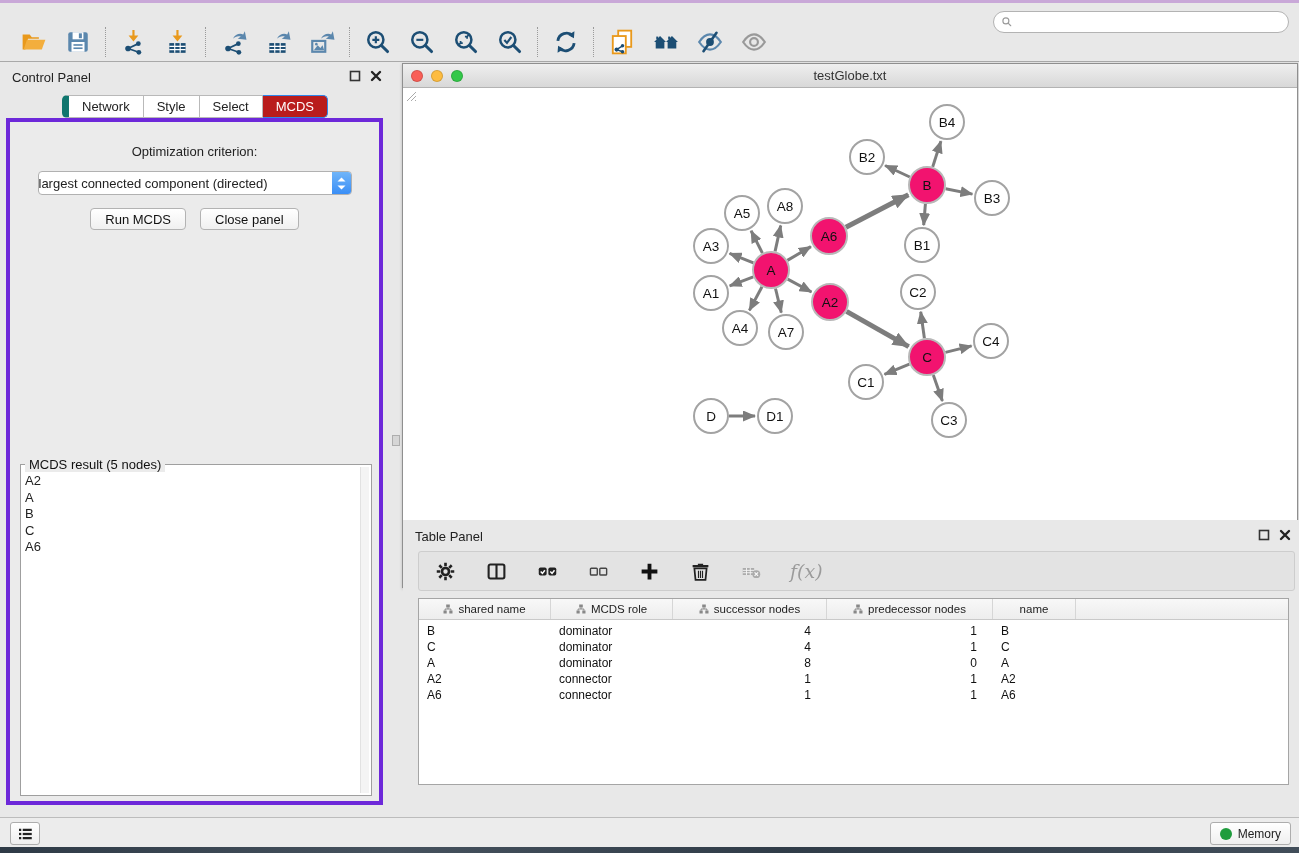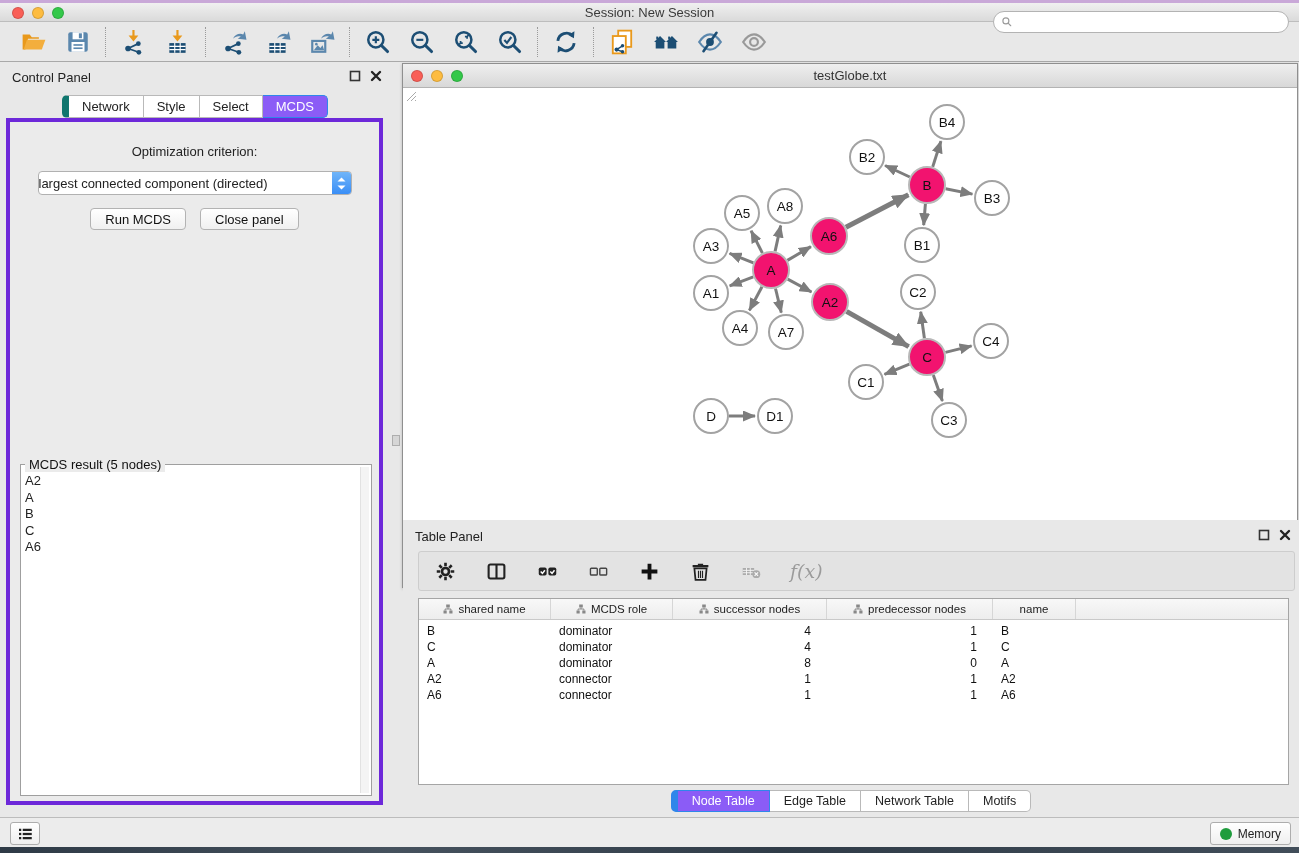--- a/index.html
+++ b/index.html
@@ -26,21 +26,21 @@
   
   .control-panel{position:absolute;left:0;top:63px;width:390px;height:754px;background:#e8e8e8;}
   .cp-header{position:absolute;left:0;top:0;right:0;height:26px;}
   .panel-title{position:absolute;left:12px;top:7px;font-size:13px;color:#222;}
   .panel-wctl{position:absolute;right:8px;top:7px;display:flex;gap:9px;align-items:center;}
   .wic{width:12px;height:12px;}
   .seg-tabs{position:absolute;top:32px;left:50%;transform:translateX(-50%);display:flex;}
   .seg-tab{background:#fff;border:1px solid #b9b9b9;border-left:none;padding:3px 13px;font-size:13px;color:#222;}
   .seg-tab:first-child{border-left:7px solid #0f766e;border-radius:5px 0 0 5px;}
   .seg-tab:last-child{border-radius:0 5px 5px 0;}
-  .seg-tab.active{background:#8b5cf6;border-color:#2f86ea;color:#fff;}
+  .seg-tab.active{background:#b91c1c;border-color:#2f86ea;color:#fff;}
   .cp-body{position:absolute;left:6px;right:7px;top:55px;bottom:12px;background:#ebebeb;
            border:4px solid #6d28d9;}
   .opt-label{text-align:center;margin-top:22px;font-size:13px;}
   .dropdown{position:relative;margin:12px auto 0;width:314px;height:24px;background:#fff;
             border:1px solid #b1b1b1;border-radius:4px;display:flex;align-items:center;}
   .dropdown .dd-value{flex:1;font-size:13px;padding-left:0;white-space:nowrap;overflow:hidden;}
   .dd-stepper{width:19px;height:22px;border-radius:0 3px 3px 0;background:linear-gradient(#70b5f9,#3a8ef6);
               display:flex;align-items:center;justify-content:center;}
   .btn-row{display:flex;justify-content:center;gap:14px;margin-top:13px;}
   .mac-btn{height:22px;padding:0 14px;font-size:13px;background:linear-gradient(#fff,#f0f0f0);
@@ -89,28 +89,20 @@
   .mem-dot{width:12px;height:12px;border-radius:50%;background:#1f9c3d;}
   .desktop-strip{position:absolute;left:0;bottom:0;right:0;height:6px;
                  background:linear-gradient(90deg,#2e3a46,#46525e 30%,#303c48 60%,#414d59);}
 </style>
 </head>
 <body>
 
 <div class="app">
   <div class="menu-strip"></div>
 
-  <div class="titlebar">
-    <div class="lights">
-      <span class="light red"></span>
-      <span class="light yellow"></span>
-      <span class="light green"></span>
-    </div>
-    <span class="title-text">Session: New Session</span>
-  </div>
 
   <div class="toolbar" id="main-toolbar">
       <div class="tgroup">
         <div class="tbtn">
           <svg class="ic" viewBox="0 0 24 24">
             <path d="M1.5 5h6.5l2 2.5h6.5V9H6.5L4 19H1.5z" fill="#E9991C"></path>
             <path d="M5.5 10h17l-3.3 9H2.5z" fill="#F3AE3D"></path>
           </svg>
         </div>
         <div class="tbtn">
@@ -578,26 +570,20 @@
           </div>
           <div class="trow">
             <div class="td" style="width: 132px;">A6</div>
             <div class="td" style="width: 122px;">connector</div>
             <div class="td num" style="width: 154px;">1</div>
             <div class="td num" style="width: 166px;">1</div>
             <div class="td" style="width: 83px;">A6</div>
           </div>
         </div>
     </div>
-    <div class="tp-tabs" id="tp-tabs">
-        <div class="seg-tab active">Node Table</div>
-        <div class="seg-tab">Edge Table</div>
-        <div class="seg-tab">Network Table</div>
-        <div class="seg-tab">Motifs</div>
-      </div>
   </div>
 
   <div class="statusbar">
     <div class="list-btn">
       <svg width="18" height="18" viewBox="0 0 24 24">
         <g fill="#222">
             <rect x="4" y="5" width="3" height="3"></rect>
             <rect x="9" y="5" width="12" height="3"></rect>
         <rect x="4" y="10.5" width="3" height="3"></rect>
             <rect x="9" y="10.5" width="12" height="3"></rect>

